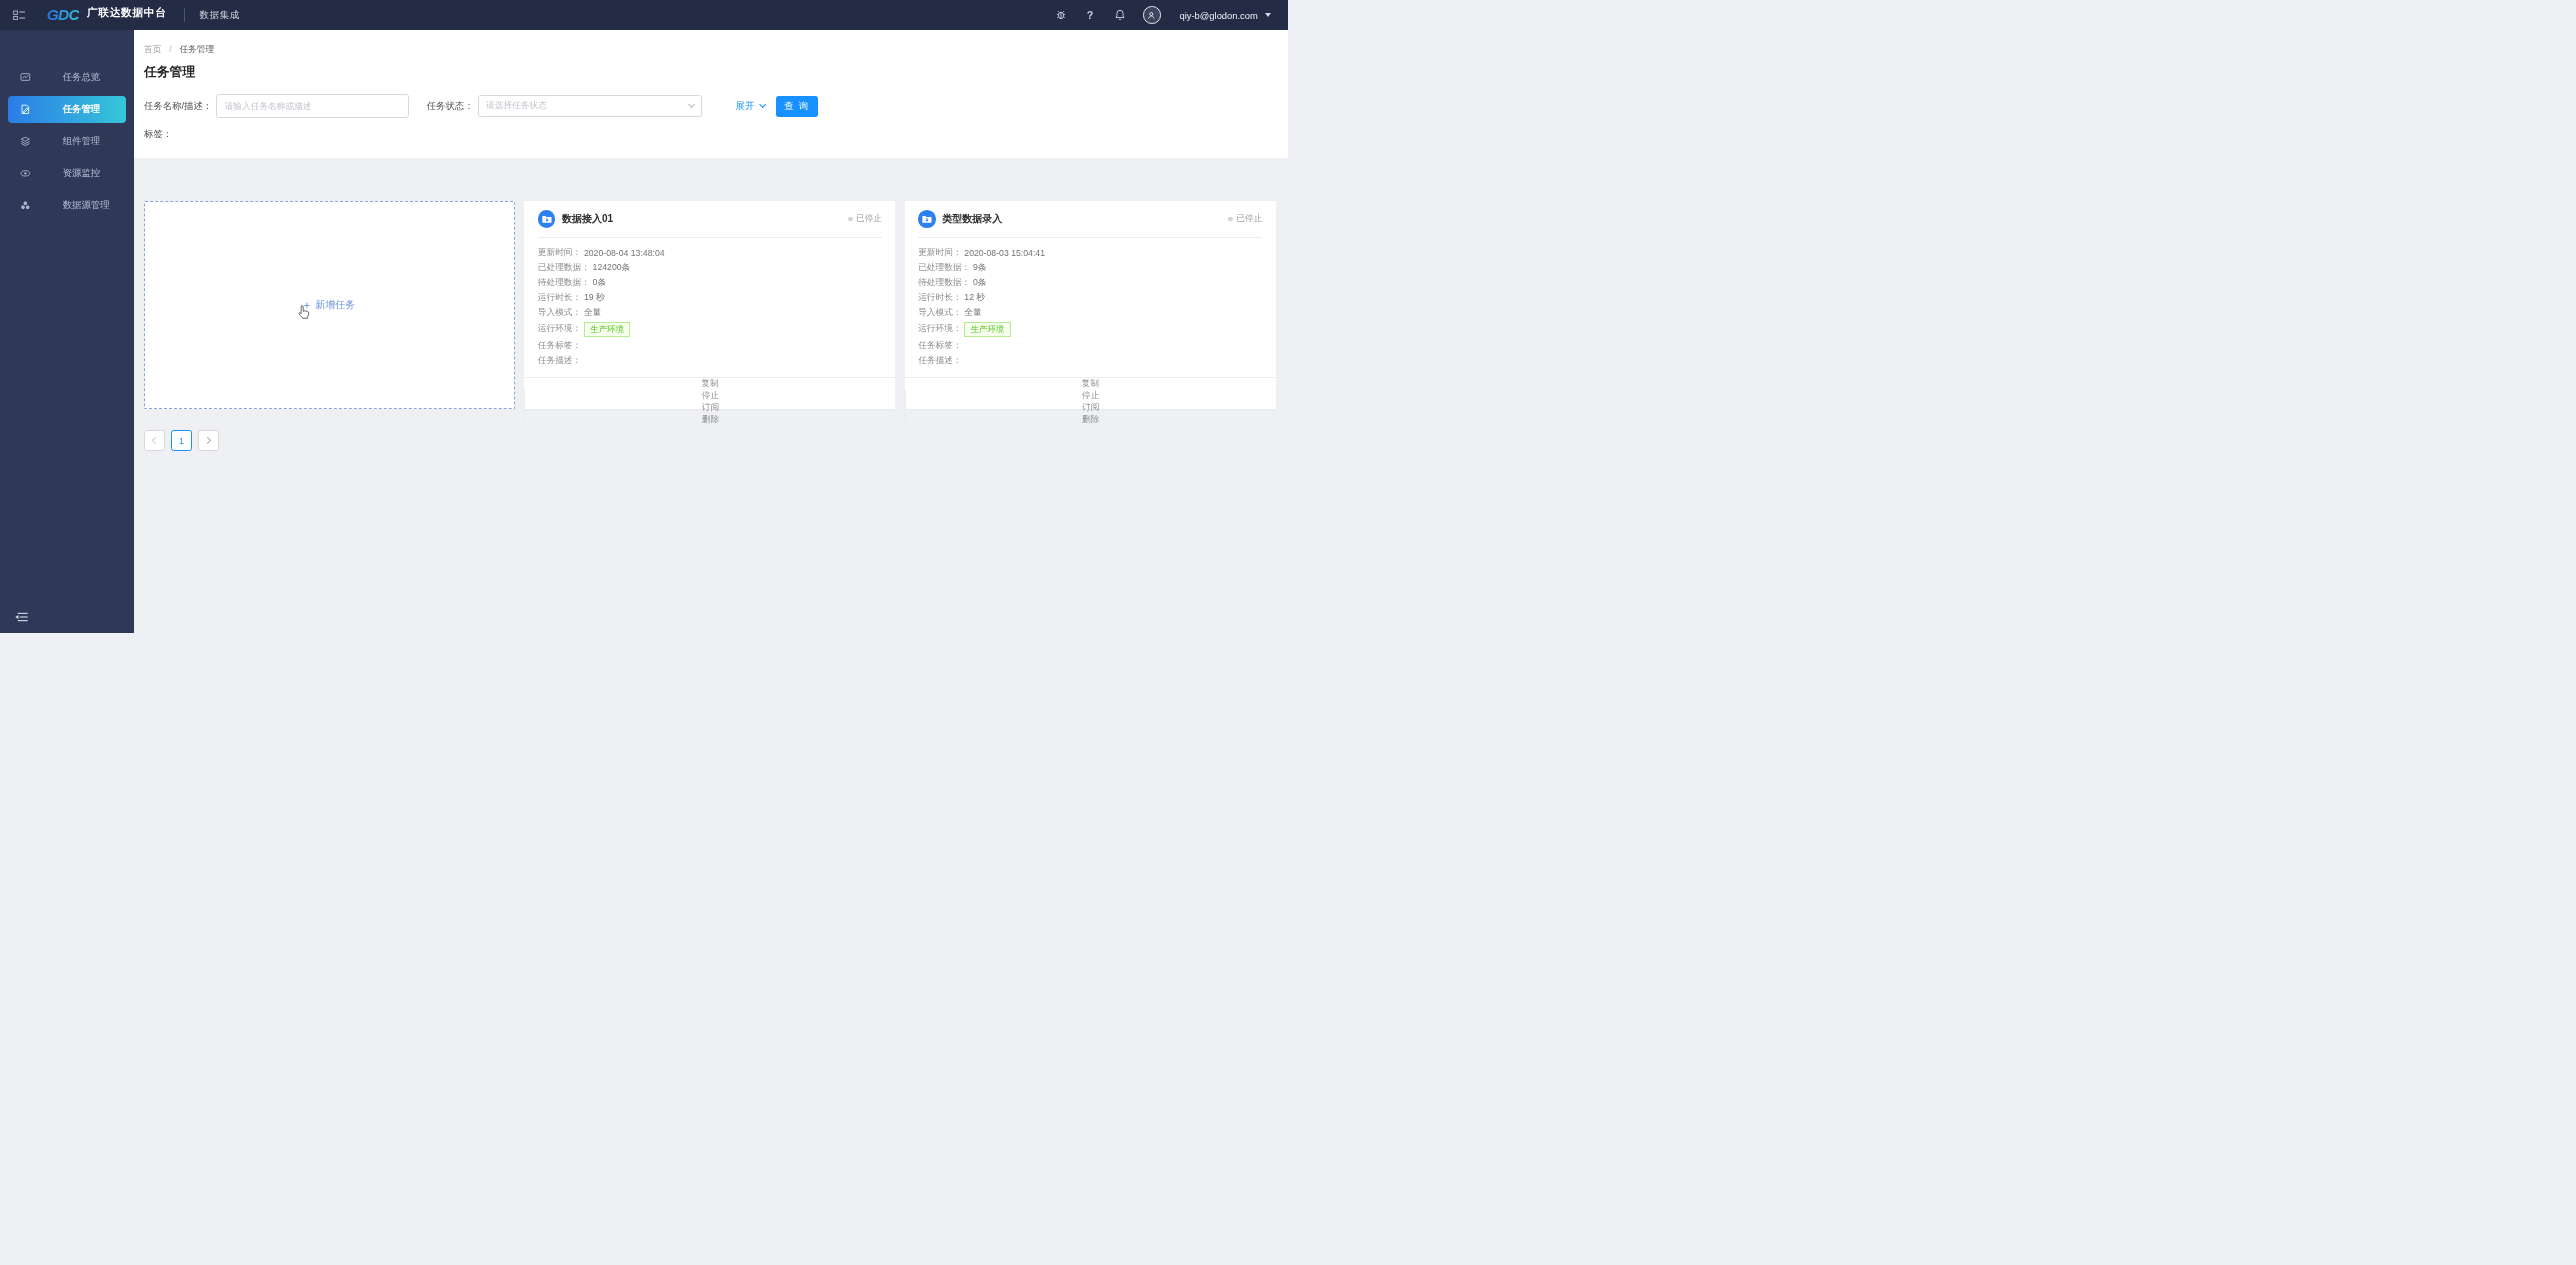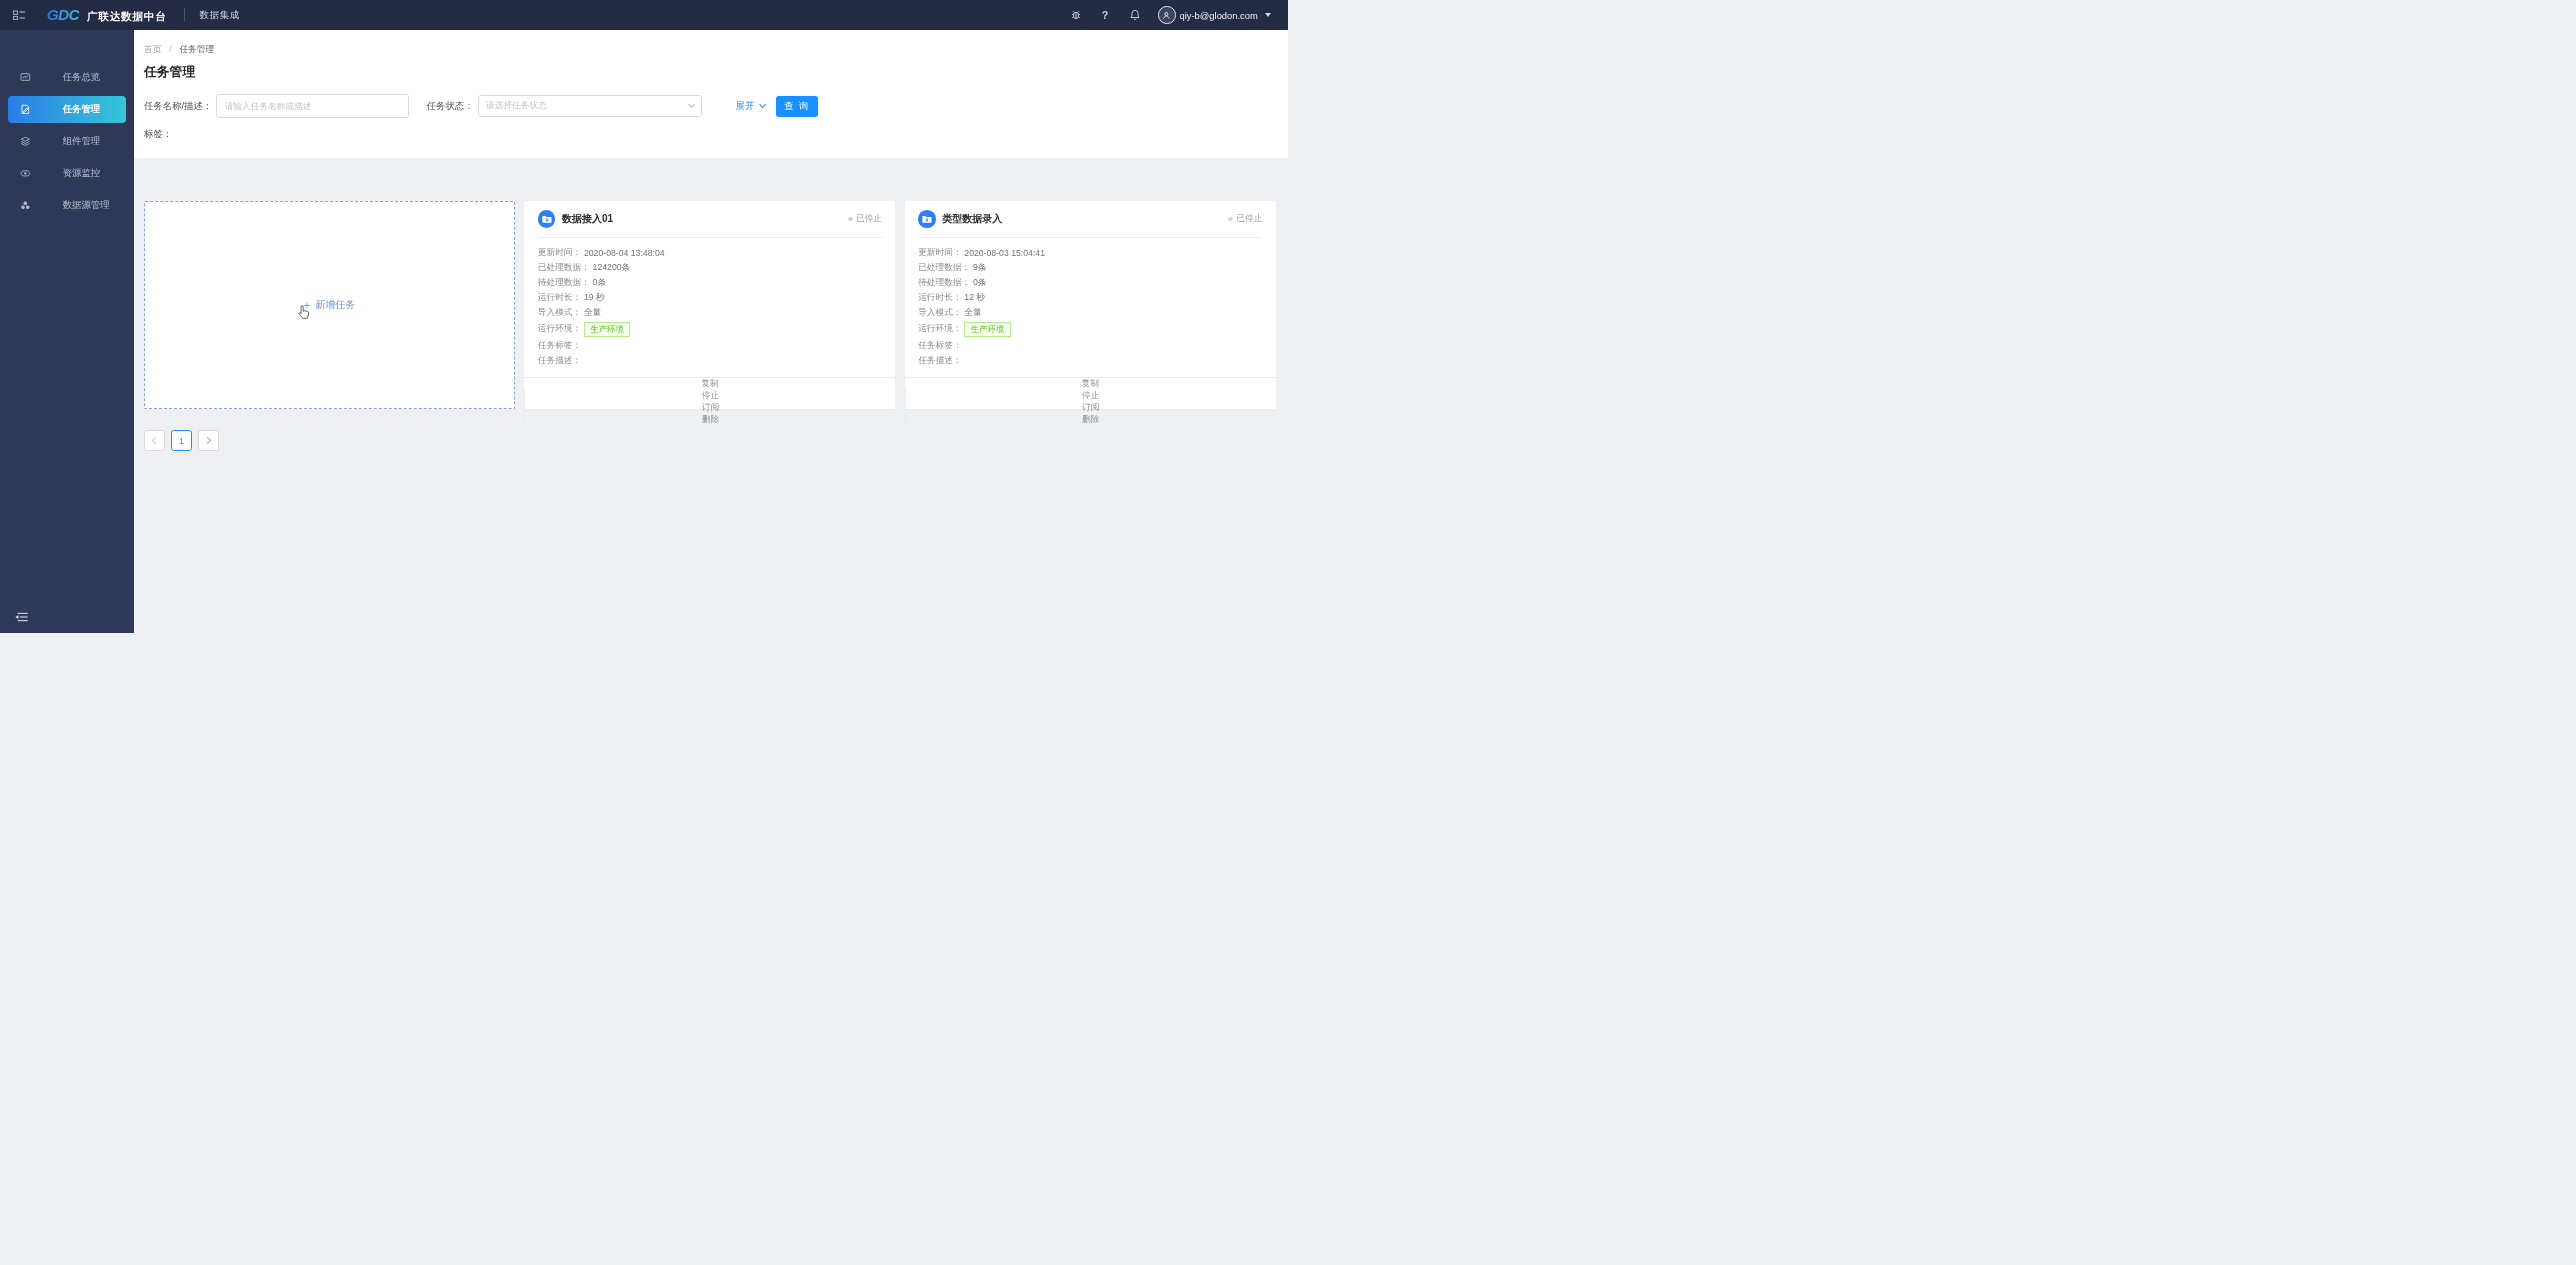--- a/index.html
+++ b/index.html
@@ -8,38 +8,38 @@
     font-family:"Liberation Sans","DejaVu Sans",sans-serif;
     background:#eef0f4; position:relative; overflow:hidden; color:#333;
   }
 
   
   .topbar {
     position:absolute; top:0; left:0; right:0; height:30px;
     background:#242b45; display:flex; align-items:center; z-index:30;
   }
   .menu-btn { margin-left:13.4px; width:13.4px; height:10.7px; cursor:pointer; display:flex; align-items:center; }
-  .brand { display:flex; align-items:flex-end; margin-left:20px; }
+  .brand { display:flex; align-items:flex-start; margin-left:20px; }
   .logo-text {
     font-size:15.4px; font-weight:bold; letter-spacing:-0.7px; font-style:italic;
     background:linear-gradient(90deg,#2d6fe4,#35c6da);
     -webkit-background-clip:text; background-clip:text; color:transparent;
   }
   .brand-title { color:#fff; font-size:10.7px; font-weight:bold; margin-left:8px; letter-spacing:0.7px; }
   .top-divider { width:0.7px; height:13.4px; background:#4a5370; margin:0 14.8px 0 17.5px; }
   .module-title { color:#d6dae4; font-size:9.4px; letter-spacing:0.7px; }
   .top-right { margin-left:auto; display:flex; align-items:center; padding-right:17.5px; }
   .top-icon { width:12px; height:12px; margin-left:17.5px; cursor:pointer; display:flex; align-items:center; justify-content:center; }
   .top-icon svg { stroke:#c8cdd9; fill:none; stroke-width:1.3; }
   .help-q { color:#c8cdd9; font-size:10.7px; font-weight:bold; }
   .avatar {
     width:17.5px; height:17.5px; border-radius:50%; background:#3c445e;
     border:1px solid #e8eaf0; margin-left:17.5px; display:flex; align-items:center; justify-content:center; cursor:pointer;
   }
-  .user-email { color:#f0f2f7; font-size:9.4px; margin-left:4px; cursor:pointer; }
+  .user-email { color:#f0f2f7; font-size:9.4px; margin-left:19px; cursor:pointer; }
   .caret-down {
     width:0; height:0; margin-left:6.7px; cursor:pointer;
     border-left:3.4px solid transparent; border-right:3.4px solid transparent; border-top:4px solid #d6dae4;
   }
 
   
   .sidebar {
     position:absolute; top:30px; left:0; bottom:0; width:134px;
     background:#2f3957; z-index:20; padding-top:31px;
   }

